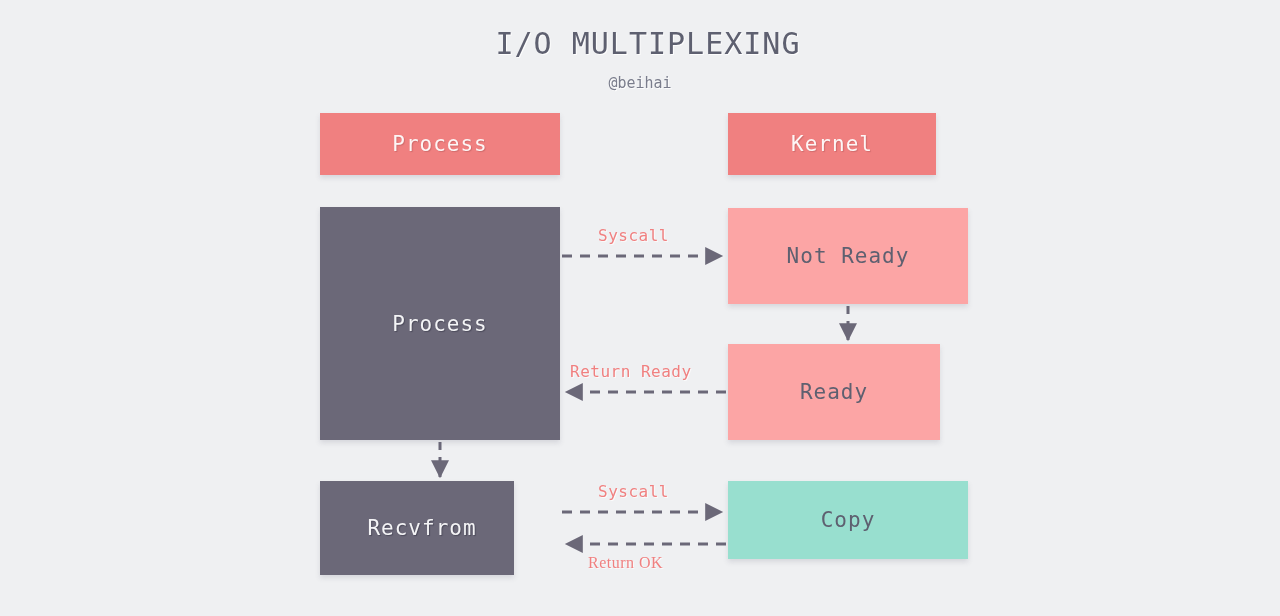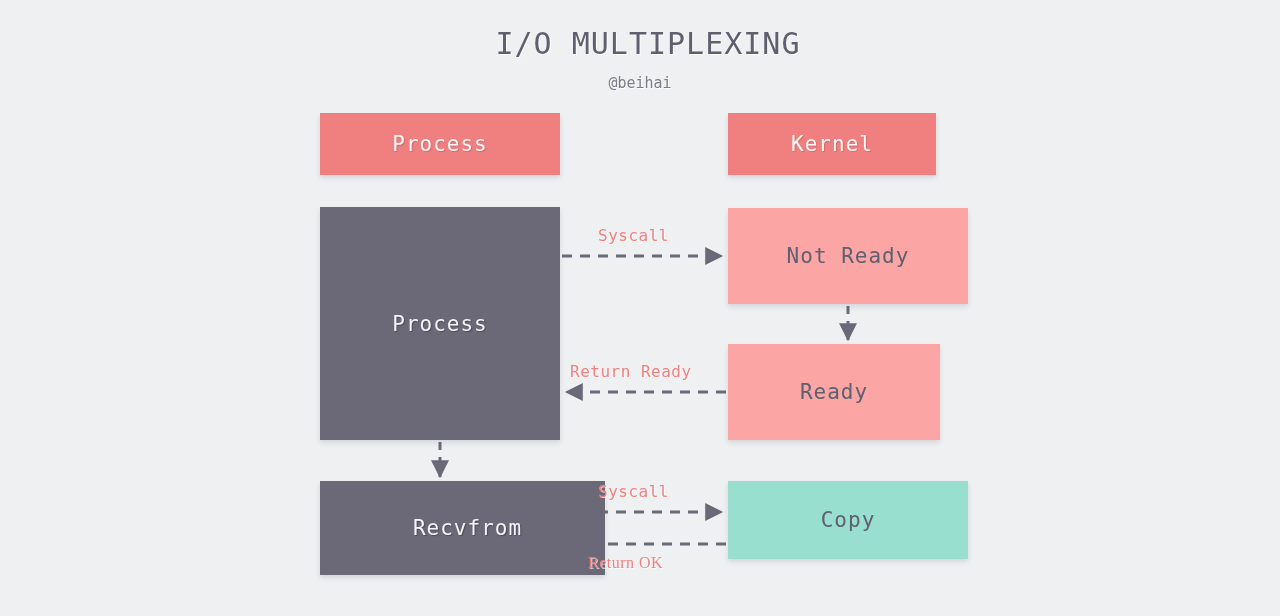--- a/index.html
+++ b/index.html
@@ -88,21 +88,21 @@
   .node.copy .node-label {
     color: #5e6070;
   }
 
   
   #box-process   { left: 320px; top: 113px; width: 240px; height: 62px; }
   #box-kernel    { left: 728px; top: 113px; width: 208px; height: 62px; }
   #box-select    { left: 320px; top: 207px; width: 240px; height: 233px; }
   #box-notready  { left: 728px; top: 208px; width: 240px; height: 96px; }
   #box-ready     { left: 728px; top: 344px; width: 212px; height: 96px; }
-  #box-recvfrom  { left: 320px; top: 481px; width: 285px; height: 94px; padding-left: 10px; }
+  #box-recvfrom  { left: 320px; top: 481px; width: 194px; height: 94px; padding-left: 10px; }
   #box-copy      { left: 728px; top: 481px; width: 240px; height: 78px; }
 
   
   .edge-label {
     position: absolute;
     font-size: 16px;
     color: #f08080;
     letter-spacing: 0.5px;
     white-space: pre;
     text-shadow: 1px 1px 0 rgba(255,255,255,0.7);

